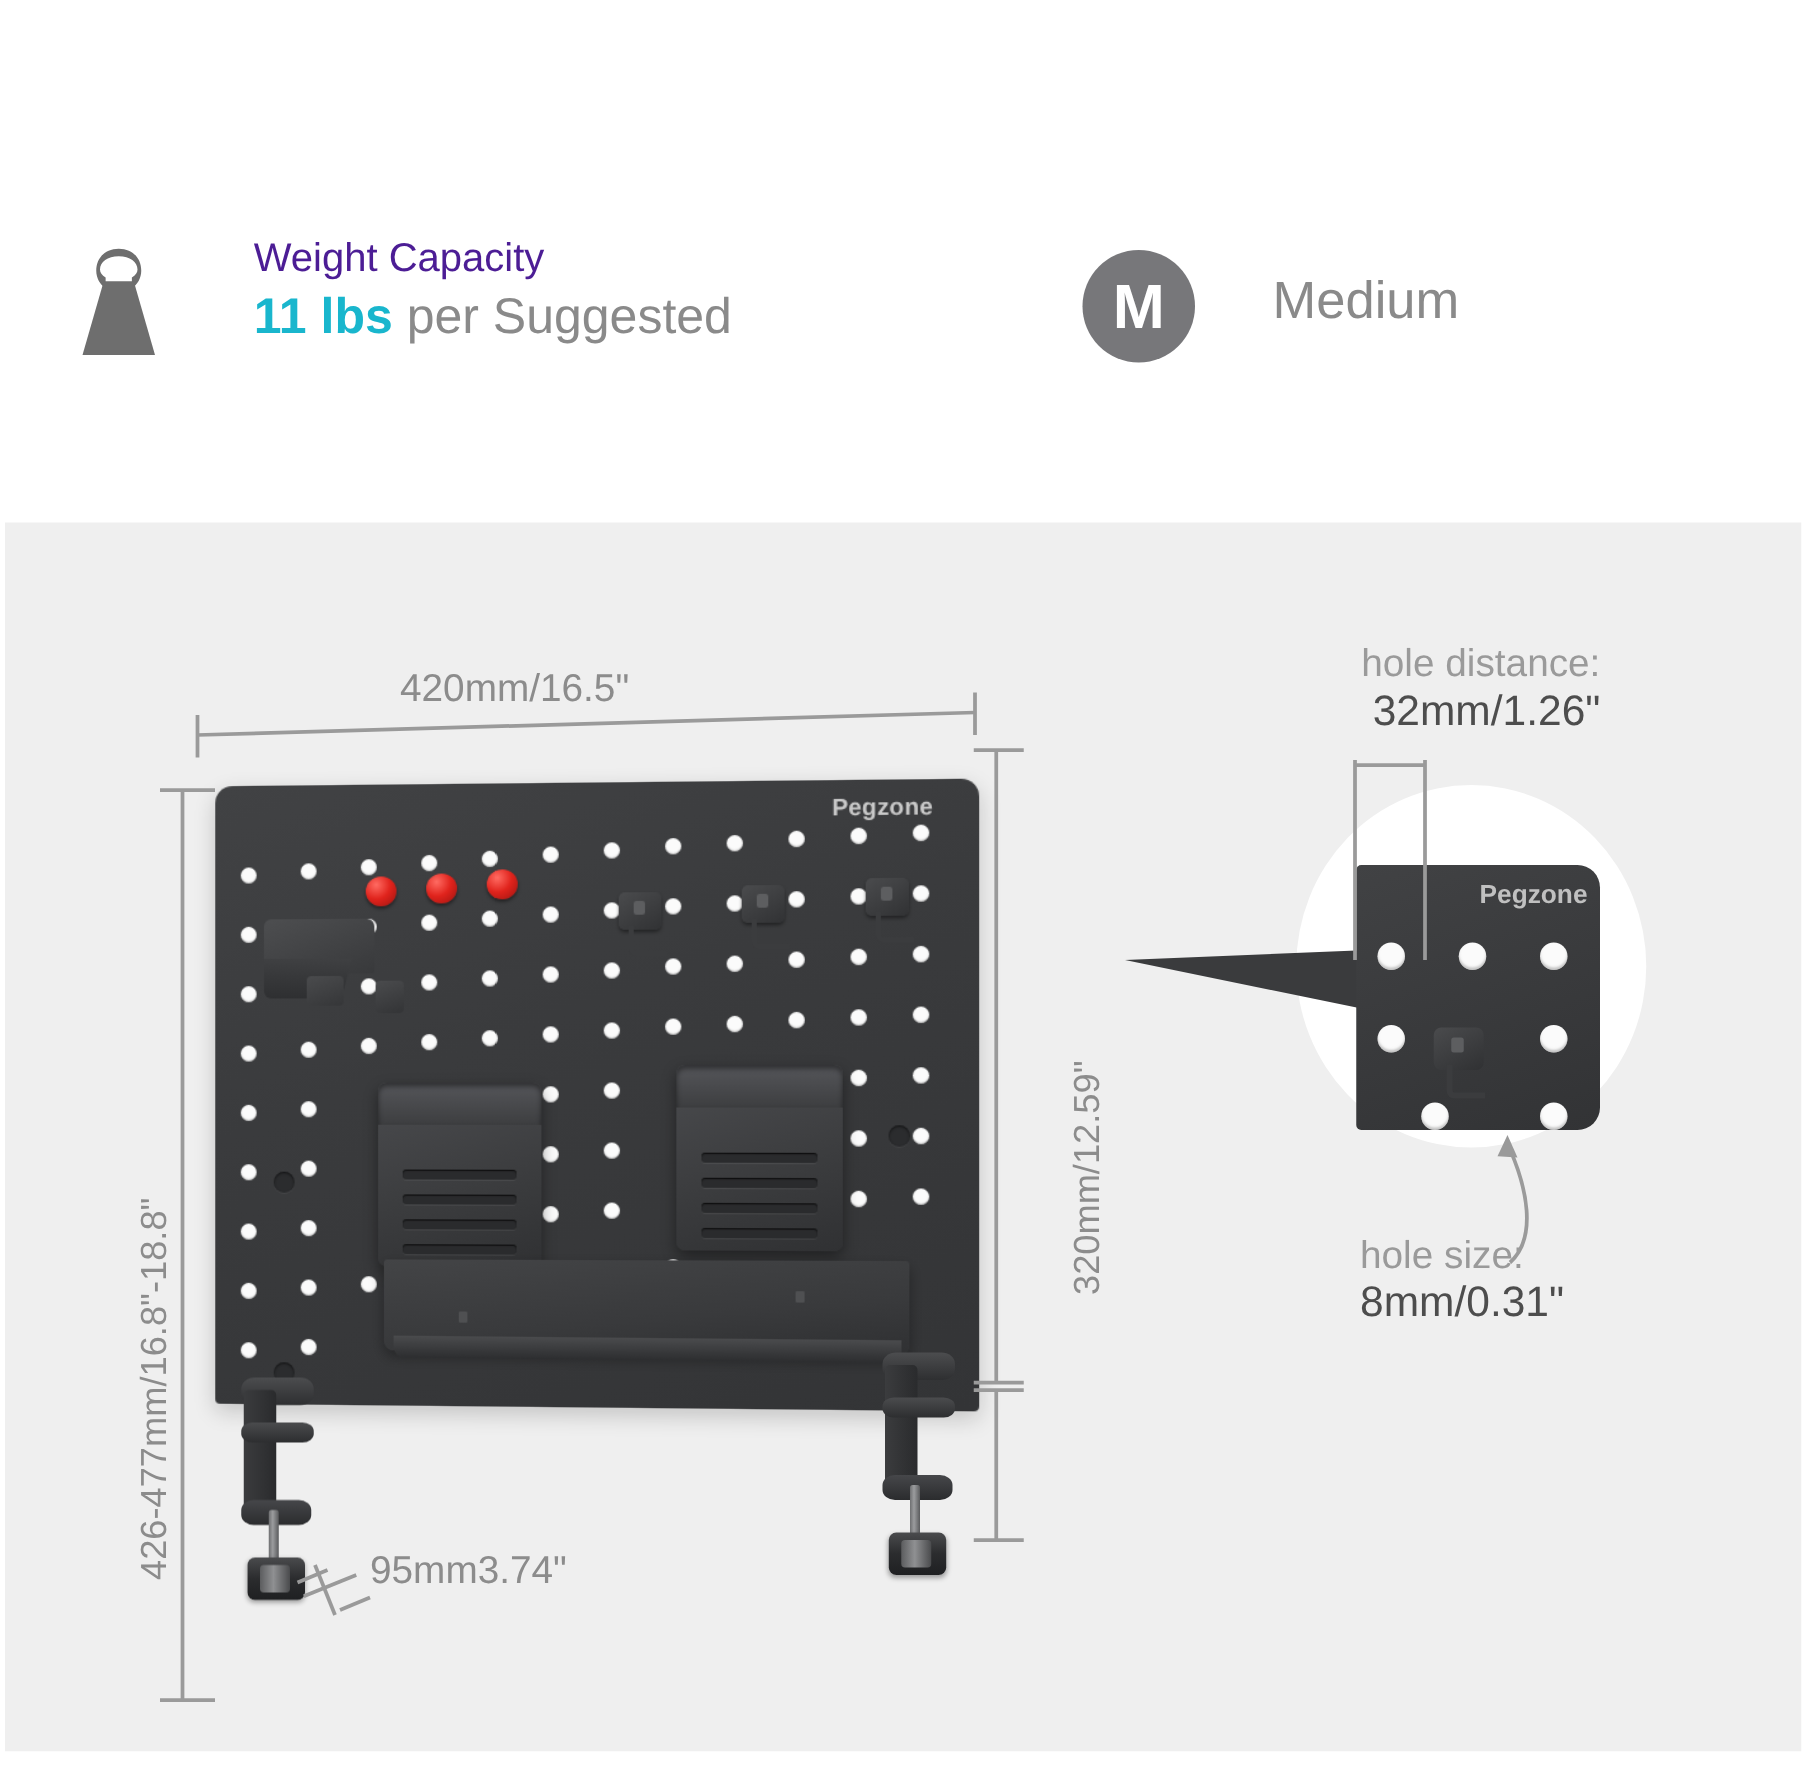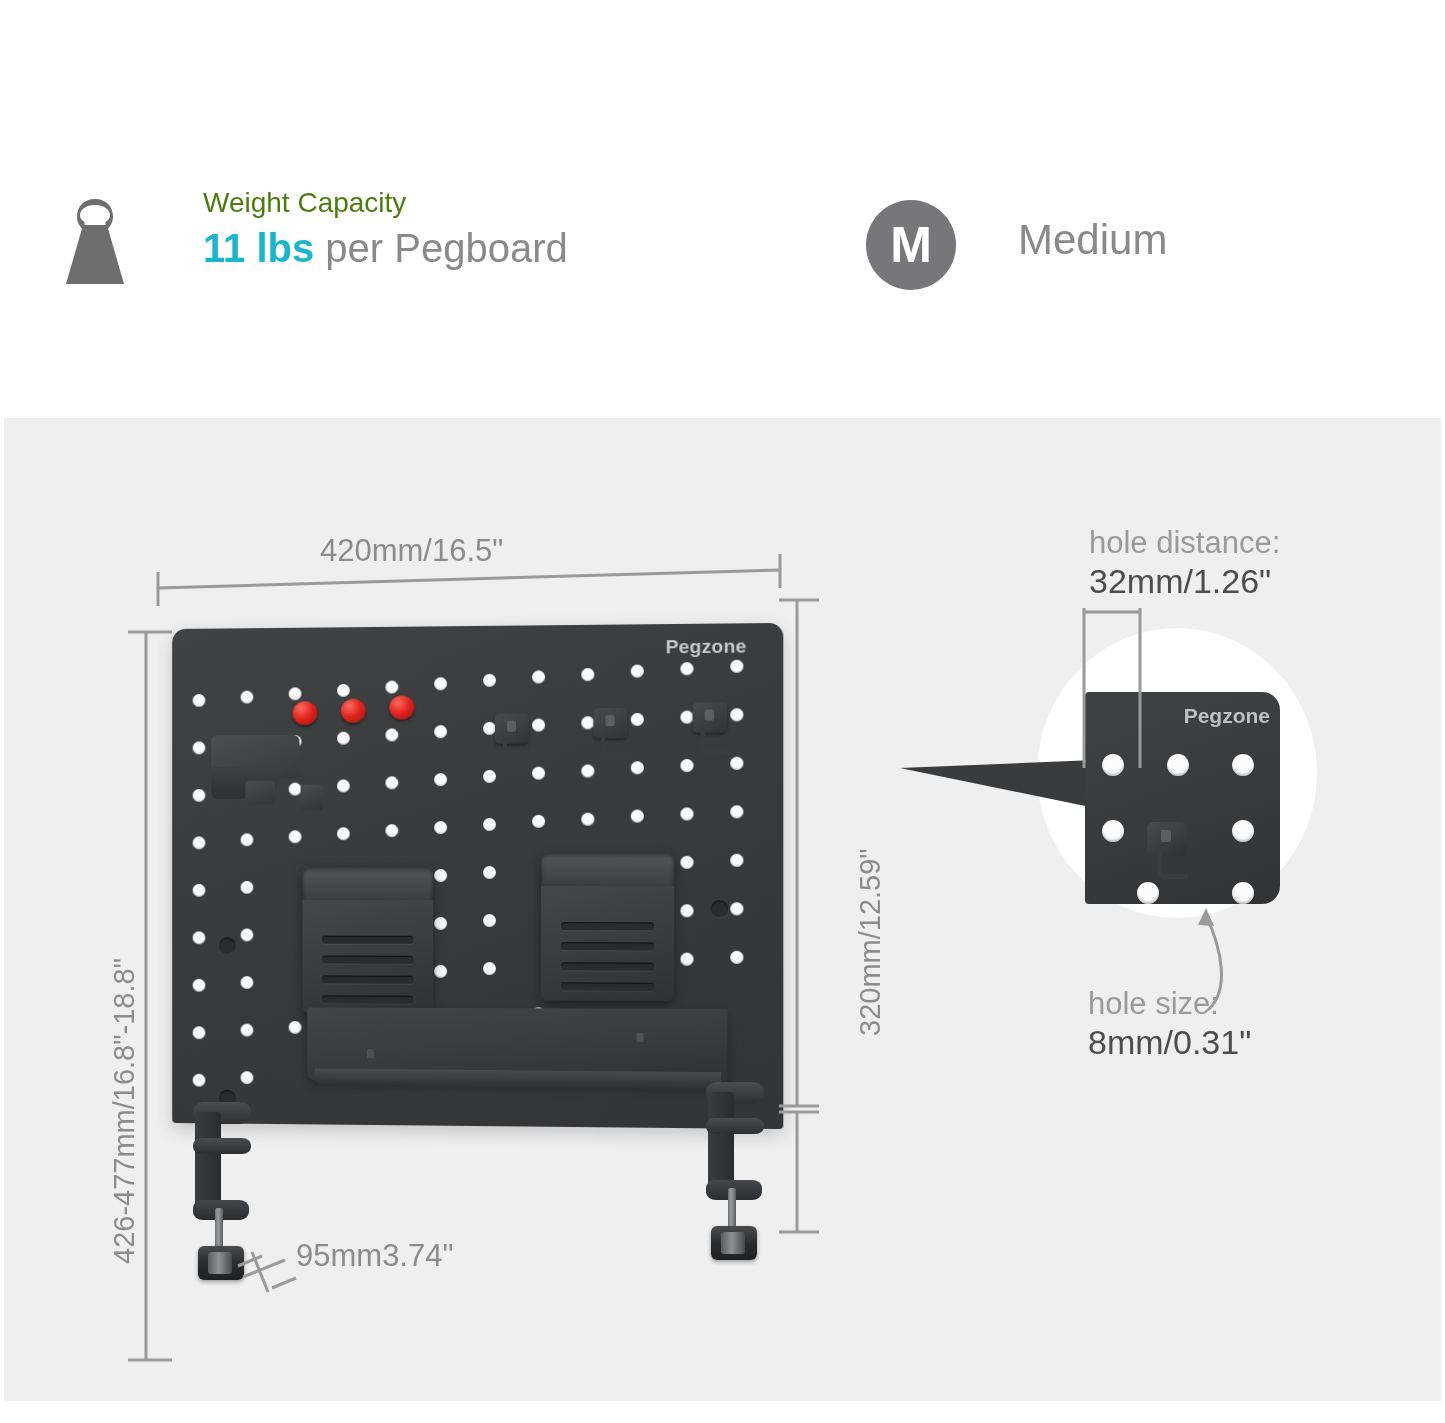--- a/index.html
+++ b/index.html
@@ -15,21 +15,21 @@
   .spec-title {
     position: absolute; left: 58px; top: 6px;
     font-size: 66px; font-weight: bold; letter-spacing: -0.5px;
     color: #19b6cd; line-height: 1.05; white-space: nowrap;
   }
 
   .weight-row { position: absolute; left: 56px; top: 185px; width: 640px; height: 120px; }
   .weight-icon { position: absolute; left: 0; top: 10px; width: 78px; height: 92px; }
   .weight-text { position: absolute; left: 147px; top: 0px; }
   .weight-line1 {
-    font-size: 28px; color: #4d7c0f; line-height: 1.32; white-space: nowrap;
+    font-size: 32px; color: #4c1d95; line-height: 1.32; white-space: nowrap;
   }
   .weight-line2 { font-size: 40px; color: #8a8a8a; line-height: 1.32; white-space: nowrap; }
   .weight-line2 .hl { color: #19b6cd; font-weight: bold; }
 
   .size-row { position: absolute; left: 866px; top: 200px; height: 96px; }
   .size-badge {
     position: absolute; left: 0; top: 0;
     width: 90px; height: 90px; border-radius: 50%;
     background: #77777a; color: #ffffff;
     font-size: 50px; font-weight: bold;
@@ -231,21 +231,21 @@
 <div id="page">
 
 
   <div class="weight-row">
     <svg class="weight-icon" viewBox="0 0 78 92">
       <path d="M39 4 C27.5 4 21 12 21 21.5 C21 27.5 24 32.5 28.5 35.5 L28.5 27 C25.5 25 24 23 24 20.5 C24 14.5 30 10 39 10 C48 10 54 14.5 54 20.5 C54 23 52.5 25 49.5 27 L49.5 35.5 C54 32.5 57 27.5 57 21.5 C57 12 50.5 4 39 4 Z" fill="#6e6e6e"></path>
       <path d="M27 30 L51 30 L68 89 L10 89 Z" fill="#6e6e6e"></path>
     </svg>
     <div class="weight-text">
       <div class="weight-line1">Weight Capacity</div>
-      <div class="weight-line2"><span class="hl">11 lbs</span><span> per Pegboard</span></div>
+      <div class="weight-line2"><span class="hl">11 lbs</span><span> per Suggested</span></div>
     </div>
   </div>
 
   <div class="size-row">
     <div class="size-badge">M</div>
     <div class="size-label">Medium</div>
   </div>
 
   <div class="diagram-panel"></div>
 
@@ -446,21 +446,21 @@
   </svg>
 
   <div class="dim" style="left:320px; top:533px; font-size:31px;">420mm/16.5"</div>
 
   <div class="dim dim-vert" style="left:107px; top:1264px; transform:rotate(-90deg);">426-477mm/16.8"-18.8"</div>
 
   <div class="dim dim-vert" style="left:853px; top:1036px; transform:rotate(-90deg);">320mm/12.59"</div>
 
   <div class="dim" style="left:296px; top:1238px; font-size:31px;">95mm3.74"</div>
 
-  <div class="callout" style="left:1089px; top:524px;">
+  <div class="callout" style="left:1089px; top:512px;text-align:right;">
     <div class="lbl">hole distance:</div>
     <div class="val">32mm/1.26"</div>
   </div>
 
   <div class="callout" style="left:1088px; top:985px;">
     <div class="lbl">hole size:</div>
     <div class="val">8mm/0.31"</div>
   </div>
 
 

